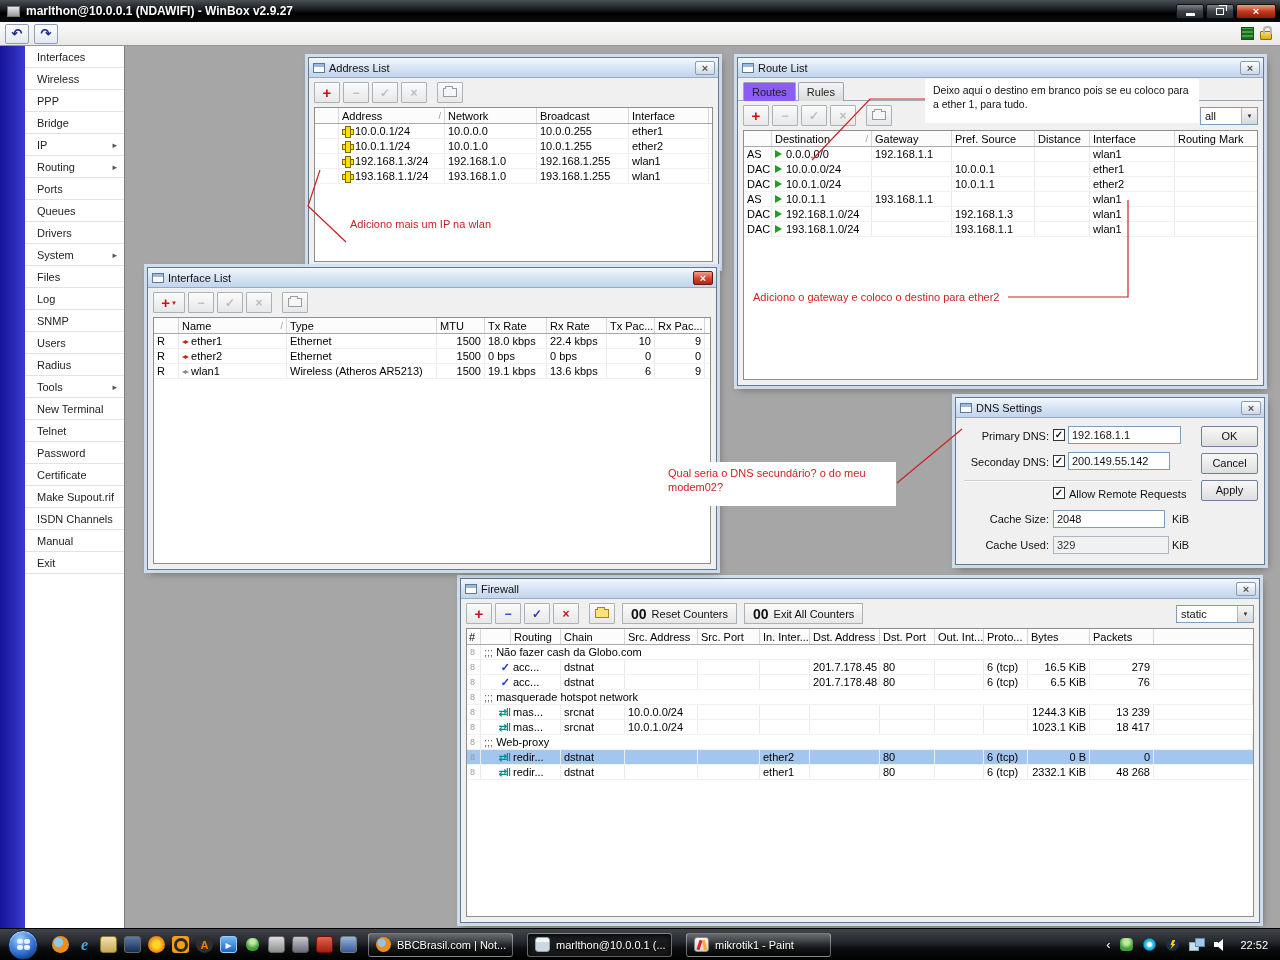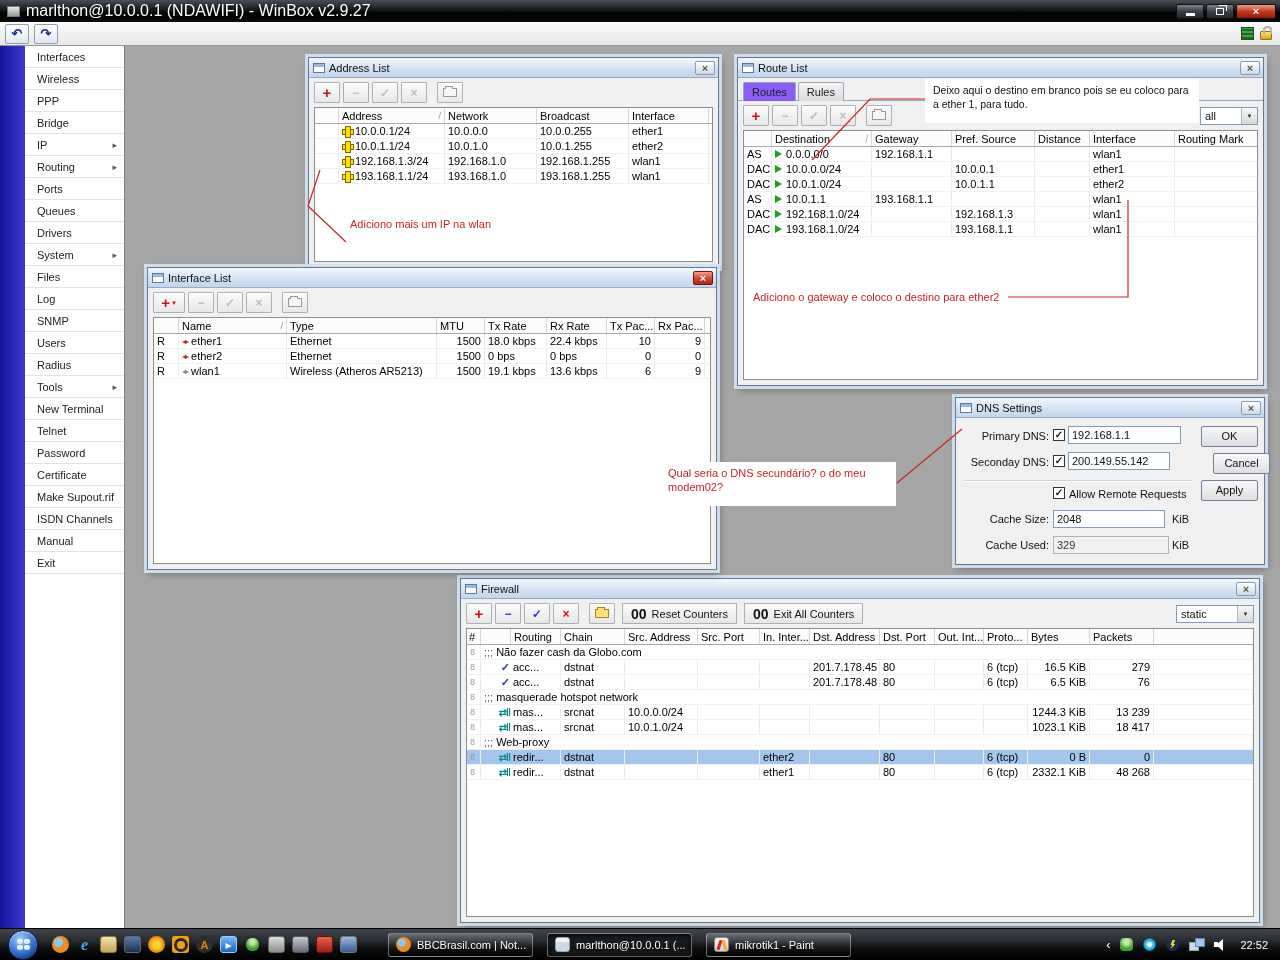--- a/index.html
+++ b/index.html
@@ -6,21 +6,21 @@
     font-family:"Liberation Sans",sans-serif;background:#a6a6a6;position:relative}
   *{box-sizing:border-box}
   .abs{position:absolute}
 
   
   #titlebar{position:absolute;left:0;top:0;width:1280px;height:22px;
     background:linear-gradient(#4a4f55,#17191c 45%,#000 60%,#0a0c10);
     display:flex;align-items:center;color:#fff;z-index:200}
   #app-icon{width:13px;height:11px;margin:0 6px 0 7px;border:1px solid #777;
     background:linear-gradient(#e8e8e8,#9a9a9a);flex:none}
-  #app-title{font-size:16px;font-weight:normal;text-shadow:0 1px 2px #000;white-space:nowrap}
+  #app-title{font-size:12px;font-weight:bold;text-shadow:0 1px 2px #000;white-space:nowrap}
   #win-controls{margin-left:auto;margin-right:4px;display:flex}
   .wc{width:28px;height:15px;margin-left:2px;border:1px solid #111;border-radius:2px;
     background:linear-gradient(#7c838b,#3a3f45 50%,#24282c);display:flex;align-items:center;justify-content:center}
   .wc.close{width:40px;background:linear-gradient(#ef9a86,#c23a1d 50%,#8c1c08);color:#fff;font-size:11px;font-weight:bold;line-height:12px}
   .glyph-min{width:9px;height:3px;background:#fff;margin-top:6px}
   .glyph-restore{width:8px;height:7px;border:1px solid #fff;position:relative}
   .glyph-restore:before{content:'';position:absolute;left:2px;top:-4px;width:7px;height:5px;
     border:1px solid #fff;border-bottom:none;border-left:none}
 
   #main-toolbar{position:absolute;left:0;top:22px;width:1280px;height:24px;
@@ -169,21 +169,21 @@
   .ql-avast{border-radius:50%;background:#2e2e2e}
   .ql-avast:before{content:'A';color:#f08000;font-weight:bold;font-size:11px}
   .ql-media-player{background:linear-gradient(#74bcf4,#1a64c4);border:1px solid #9cf}
   .ql-media-player:before{content:'▸';color:#fff;font-size:12px;line-height:10px}
   .ql-messenger:before{content:'';width:13px;height:13px;background:radial-gradient(circle at 50% 28%,#bfe8a0 22%,#43a038 60%);border-radius:45%}
   .ql-display{background:linear-gradient(#dcdcdc,#8e8e8e);border:1px solid #666}
   .ql-audio{background:linear-gradient(#c8c8d4,#6a6a7a);border:1px solid #555}
   .ql-contacts{background:linear-gradient(#e86050,#a02010);border:1px solid #701005}
   .ql-monitor{background:linear-gradient(#98b8d8,#3858a0);border:1px solid #777}
 
-  #tb-buttons{display:flex;align-items:flex-end;margin-left:24px}
+  #tb-buttons{display:flex;align-items:flex-end;margin-left:4px}
   .tbtnw{height:24px;width:145px;margin-right:14px;border:1px solid rgba(255,255,255,.38);border-radius:3px;
     background:linear-gradient(rgba(255,255,255,.25),rgba(255,255,255,.07) 45%,rgba(0,0,0,.28));
     display:flex;align-items:center;gap:6px;padding:0 7px;color:#fff;font-size:11px;
     white-space:nowrap;overflow:hidden;text-shadow:0 1px 1px #000}
   .tbtnw.active{background:linear-gradient(rgba(0,0,0,.55),rgba(60,60,60,.35));
     box-shadow:inset 0 1px 4px #000}
   .tbic{width:15px;height:15px;flex:none;border-radius:3px}
   .tb-firefox{border-radius:50%;background:radial-gradient(circle at 38% 38%,#8cc8ee 0 28%,#f08c1e 34% 72%,#d86a10)}
   .tb-winbox{background:linear-gradient(#f4f4f4 0 4px,#cdd8e4 4px);border:1px solid #8aa}
   .tb-paint{background:linear-gradient(#f8f8f8,#d0d0d0);border:1px solid #888;position:relative}
@@ -629,21 +629,21 @@
     <span class="inp" style="left:97px;top:92px;width:112px">
         <span>2048</span>
       </span>
     <span class="unit" style="left:216px;top:95px">KiB</span>
     <span class="flabel" style="left:0;top:121px;width:93px">Cache Used:</span>
     <span class="inp dis" style="left:97px;top:118px;width:116px">
         <span>329</span>
       </span>
     <span class="unit" style="left:216px;top:121px">KiB</span>
     <span class="btn" style="left:245px;top:8px"><span>OK</span></span>
-    <span class="btn" style="left:257px;top:35px"><span>Cancel</span></span>
+    <span class="btn" style="left:245px;top:35px"><span>Cancel</span></span>
     <span class="btn" style="left:245px;top:62px"><span>Apply</span></span>
   </div>
 </div>
 
 <div class="win" id="win-firewall" style="left:460px;top:578px;width:800px;height:345px;z-index:13">
   <div class="wtitle">
     <span class="wicon"></span>
     <span>Firewall</span>
     <span class="wclose"><span>×</span></span>
   </div>

